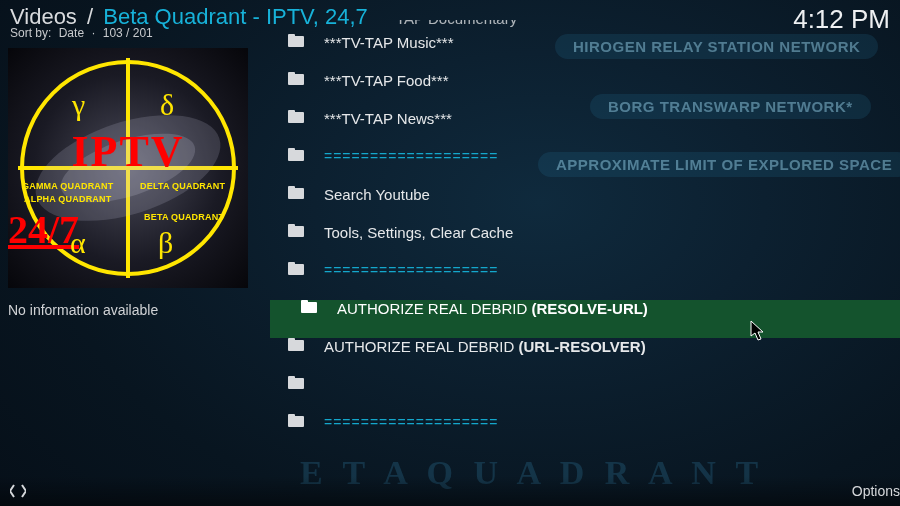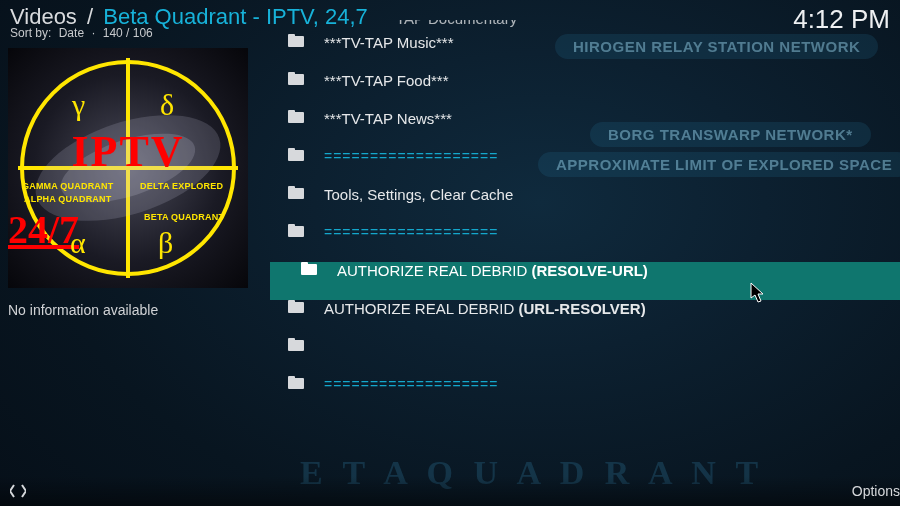--- a/index.html
+++ b/index.html
@@ -82,21 +82,21 @@
   
   .list {
     position: absolute; left: 270px; right: 0; top: 20px; bottom: 32px;
     overflow: hidden;
   }
   .row {
     height: 38px; display: flex; 
     padding-left: 18px; font-size: 15px; color: #e6e8ea;
     position: relative;
   }
-  .row.selected { background: #0f766e; color: #ffffff; padding-left: 31px; }
+  .row.selected { background: #14532d; color: #ffffff; padding-left: 31px; }
   .row .icon {
     width: 18px; height: 14px; margin-right: 18px;
     position: relative; flex-shrink: 0;
   }
   .row .icon::before {
     content:""; position:absolute; left:0; top:2px;
     width:16px; height:11px; background:#d7d9dc; border-radius:1px;
   }
   .row .icon::after {
     content:""; position:absolute; left:0; top:0;
@@ -117,53 +117,53 @@
     font-size:14px; color:#d6d8db;
     background:linear-gradient(to top, rgba(0,0,0,0.45), rgba(0,0,0,0));
     justify-content:space-between;
   }
   .footer .icon { margin-right:8px; display:flex; }
 </style>
 </head>
 <body>
 
 <div class="bg-label pill" style="top:34px; left:555px;">HIROGEN RELAY STATION NETWORK</div>
-<div class="bg-label pill" style="top:94px; left:590px;margin-top:28px;">BORG TRANSWARP NETWORK*</div>
+<div class="bg-label pill" style="top:94px; left:590px;">BORG TRANSWARP NETWORK*</div>
 <div class="bg-label pill" style="top:152px; left:538px;">APPROXIMATE LIMIT OF EXPLORED SPACE</div>
 <div class="bg-big" style="top:454px; left:300px;">E T A   Q U A D R A N T</div>
 
 <div class="header">
   <div class="crumbs">
     <span class="root">Videos</span>
     <span class="sep">/</span>
     <span class="leaf">Beta Quadrant - IPTV, 24,7</span>
   </div>
   <div class="clock">4:12 PM</div>
 </div>
 <div class="subheader">
   <span>Sort by:</span>
   <span>Date</span>
   <span> · </span>
-  <span>140 / 106</span>
+  <span>103 / 201</span>
 </div>
 
 <div class="left-panel">
   <div class="poster">
     <svg viewBox="0 0 240 240">
       <circle cx="120" cy="120" r="106" fill="none" stroke="#ffe600" stroke-width="4"></circle>
       <line x1="120" y1="10" x2="120" y2="230" stroke="#ffe600" stroke-width="4"></line>
       <line x1="10" y1="120" x2="230" y2="120" stroke="#ffe600" stroke-width="4"></line>
 
       <ellipse cx="120" cy="120" rx="96" ry="46" fill="rgba(200,200,220,0.18)" transform="rotate(-18 120 120)"></ellipse>
       <ellipse cx="120" cy="120" rx="70" ry="28" fill="rgba(220,220,240,0.18)" transform="rotate(-18 120 120)"></ellipse>
     </svg>
     <div class="txt-iptv">IPTV</div>
     <div class="txt-247">24/7</div>
     <div class="quad" style="top:133px; left:14px;">GAMMA QUADRANT</div>
-    <div class="quad" style="top:133px; left:132px;">DELTA EXPLORED</div>
+    <div class="quad" style="top:133px; left:132px;">DELTA QUADRANT</div>
     <div class="quad" style="top:146px; left:16px;">ALPHA QUADRANT</div>
     <div class="quad" style="top:146px; left:136px;margin-top:18px;">BETA QUADRANT</div>
     <div class="greek" style="top:40px; left:64px;">γ</div>
     <div class="greek" style="top:40px; left:152px;">δ</div>
     <div class="greek" style="top:178px; left:62px;">α</div>
     <div class="greek" style="top:178px; left:150px;">β</div>
   </div>
   <div class="info-text">No information available</div>
 </div>
 
@@ -182,20 +182,24 @@
     <span class="icon"></span>
     <span class="label">***TV-TAP Food***</span>
   </div>
   <div class="row">
     <span class="icon"></span>
     <span class="label">***TV-TAP News***</span>
   </div>
   <div class="row sep">
     <span class="icon"></span>
     <span class="label">===================</span>
+  </div>
+  <div class="row">
+    <span class="icon"></span>
+    <span class="label">Search Youtube</span>
   </div>
   <div class="row">
     <span class="icon"></span>
     <span class="label">Tools, Settings, Clear Cache</span>
   </div>
   <div class="row sep">
     <span class="icon"></span>
     <span class="label">===================</span>
   </div>
   <div class="row selected">

